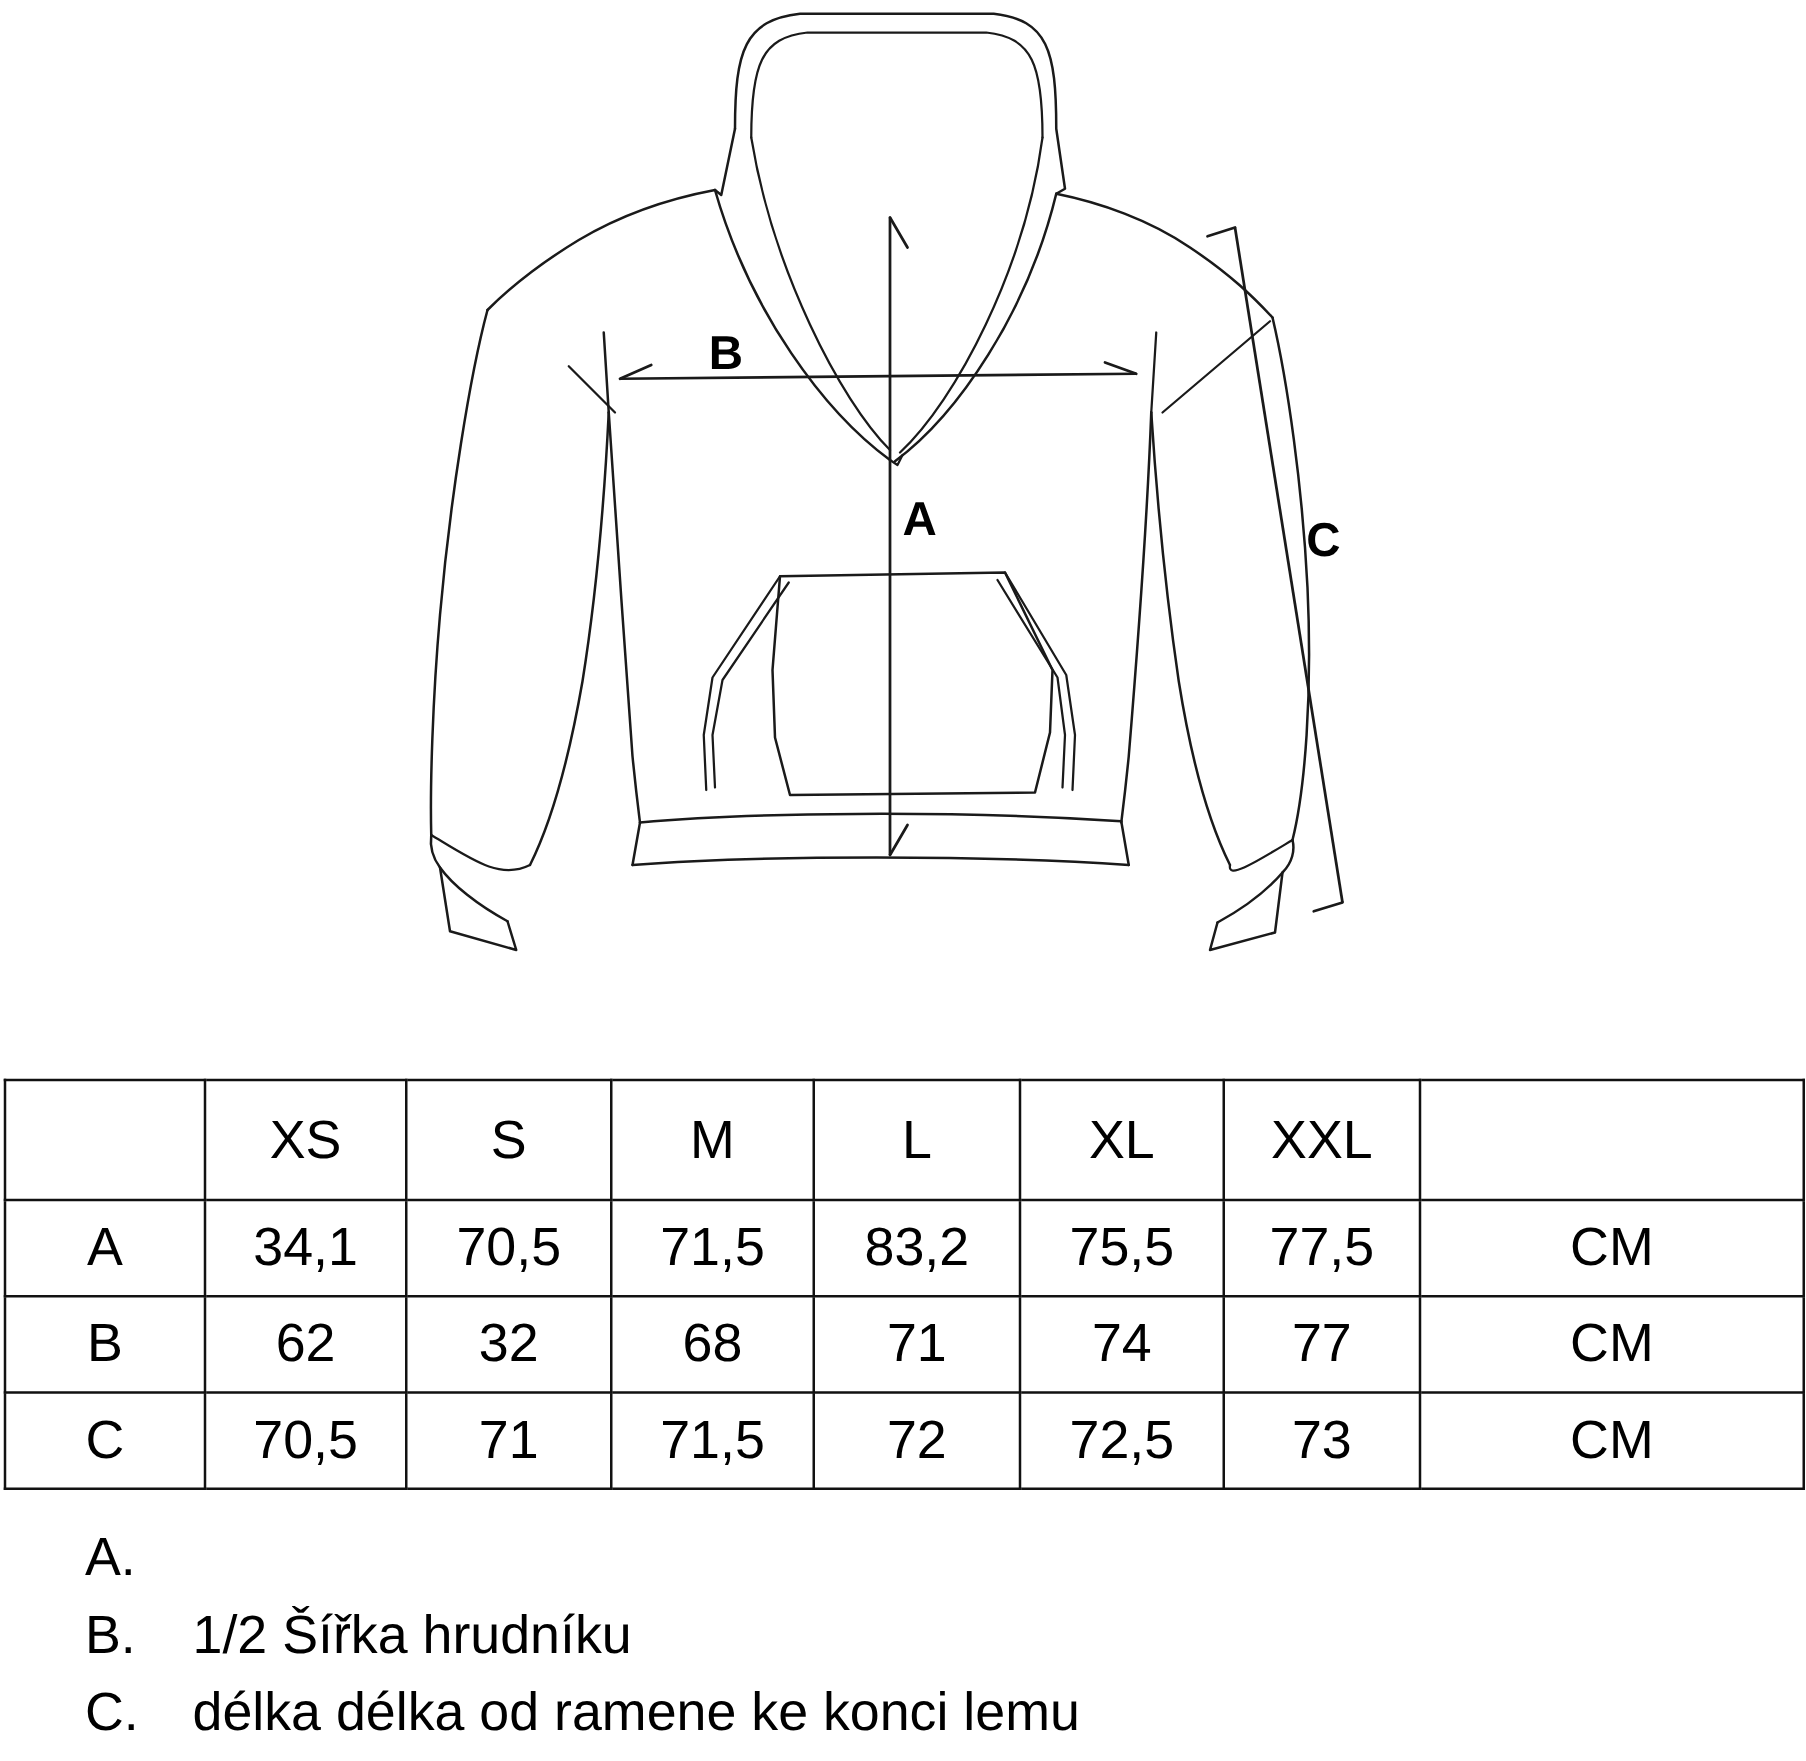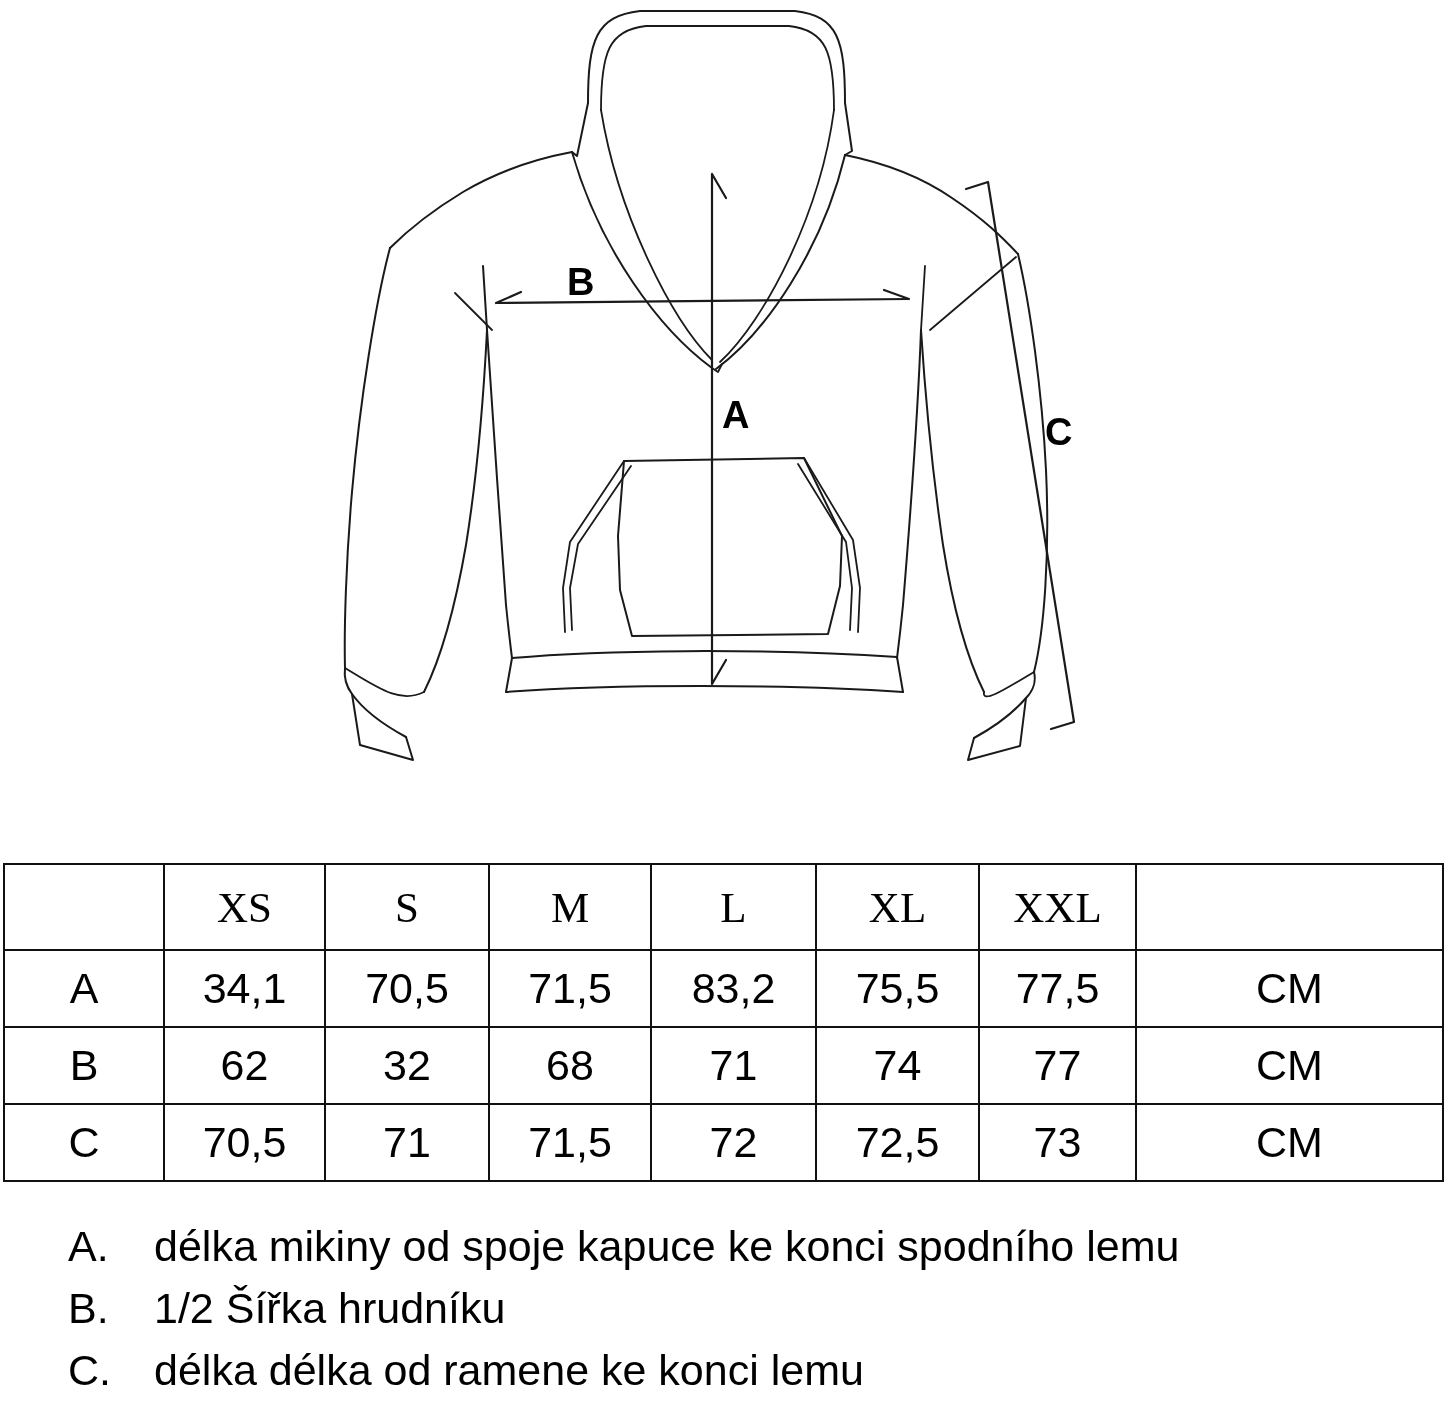--- a/index.html
+++ b/index.html
@@ -96,21 +96,21 @@
   col.c-size3  { width: 162px; }
   col.c-size4  { width: 165px; }
   col.c-size5  { width: 163px; }
   col.c-size6  { width: 157px; }
   col.c-unit   { width: 307px; }
 
   td.unit-cell {
     text-align: left;
     padding-left: 26px;
   }
-  tr.header-row td { height: 86px; font-family: Liberation Serif, serif; }
+  tr.header-row td { height: 96px; }
 
   
   #legend {
     position: absolute;
     left: 0;
     top: 1222px;
     width: 1445px;
   }
   .legend-row {
     display: flex;
@@ -318,21 +318,20 @@
           <td>73</td>
           <td class="unit-cell">CM</td>
         </tr>
       </tbody>
     </table>
   </div>
 
   <div id="legend">
     <div class="legend-row">
       <span class="legend-key">A.</span>
-      <span class="legend-text">délka mikiny od spoje kapuce ke konci spodního lemu</span>
     </div>
     <div class="legend-row">
       <span class="legend-key">B.</span>
       <span class="legend-text">1/2 Šířka hrudníku</span>
     </div>
     <div class="legend-row">
       <span class="legend-key">C.</span>
       <span class="legend-text">délka délka od ramene ke konci lemu</span>
     </div>
   </div>

